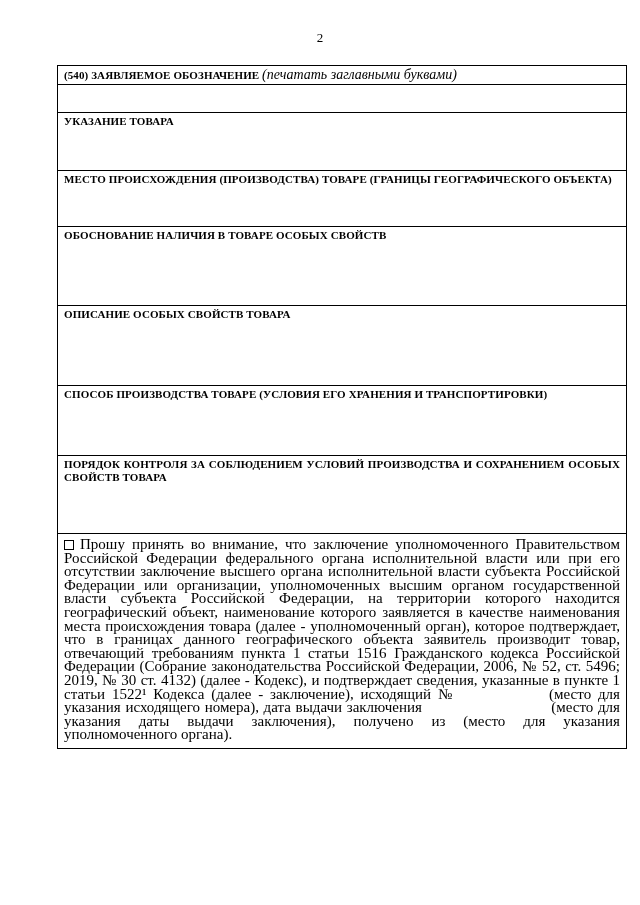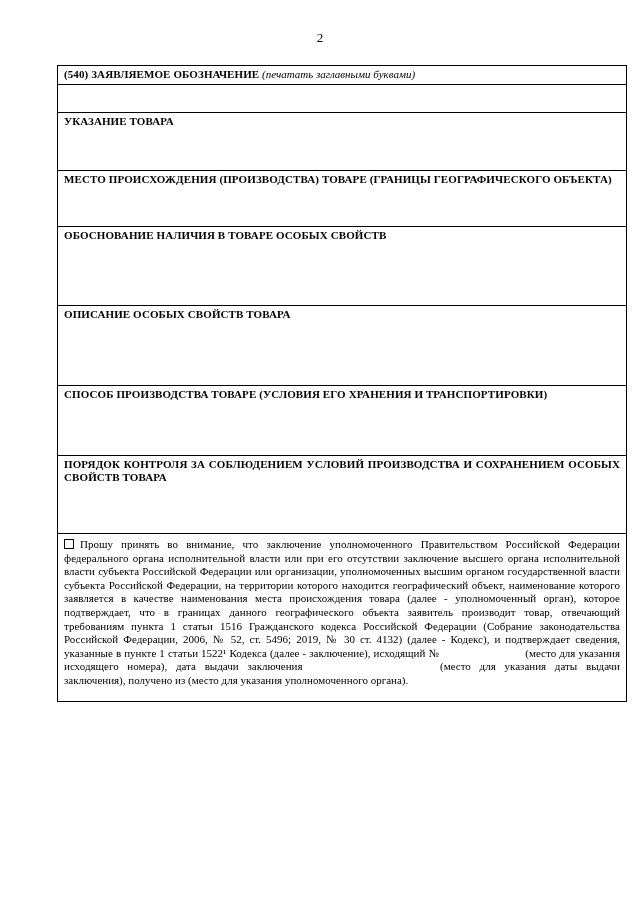--- a/index.html
+++ b/index.html
@@ -41,27 +41,27 @@
     padding: 2px 6px 2px 6px;
     font-size: 11px;
     font-weight: bold;
     line-height: 13px;
   }
   .sec:last-child { border-bottom: none; }
   .sec .t { letter-spacing: 0.1px; font-family: Liberation Serif, serif; }
   .note {
     font-weight: normal;
     font-style: italic;
-    font-size: 11px;
+    font-size: 14px;
   }
   .justify { text-align: justify; }
   .blank { padding: 0; }
   .declaration {
     font-weight: normal;
-    font-size: 11px;
+    font-size: 15px;
     line-height: 13.6px;
     text-align: justify;
     padding: 4px 6px 6px 6px;
   }
   .checkbox {
     display: inline-block;
     width: 8px;
     height: 8px;
     border: 1px solid #000;
     margin-right: 6px;

